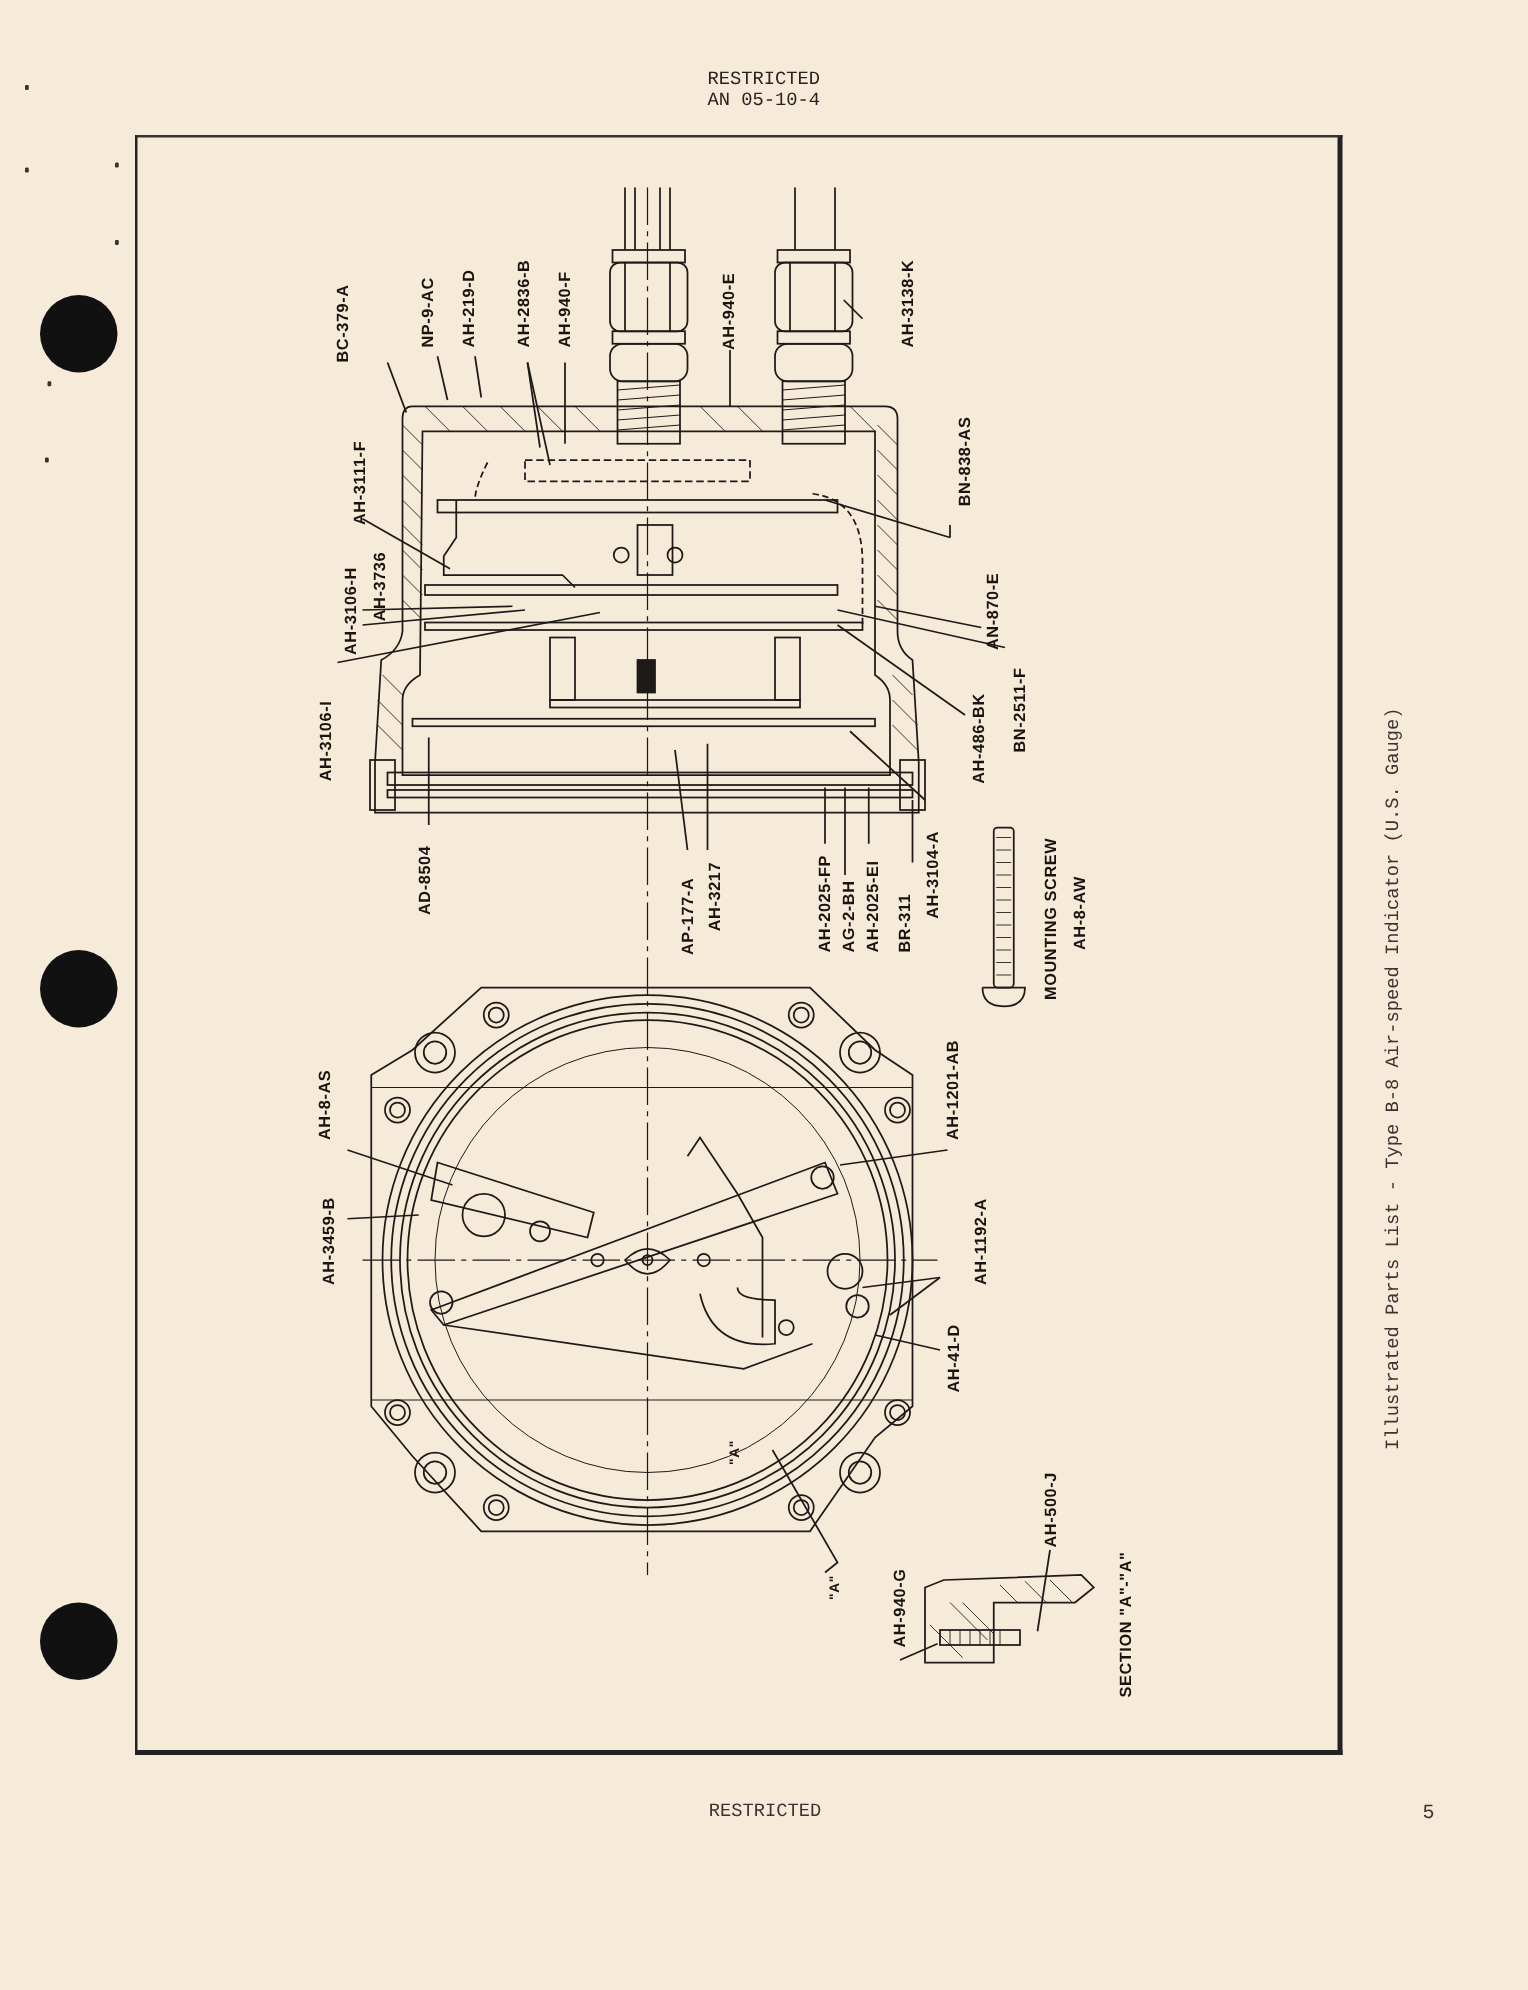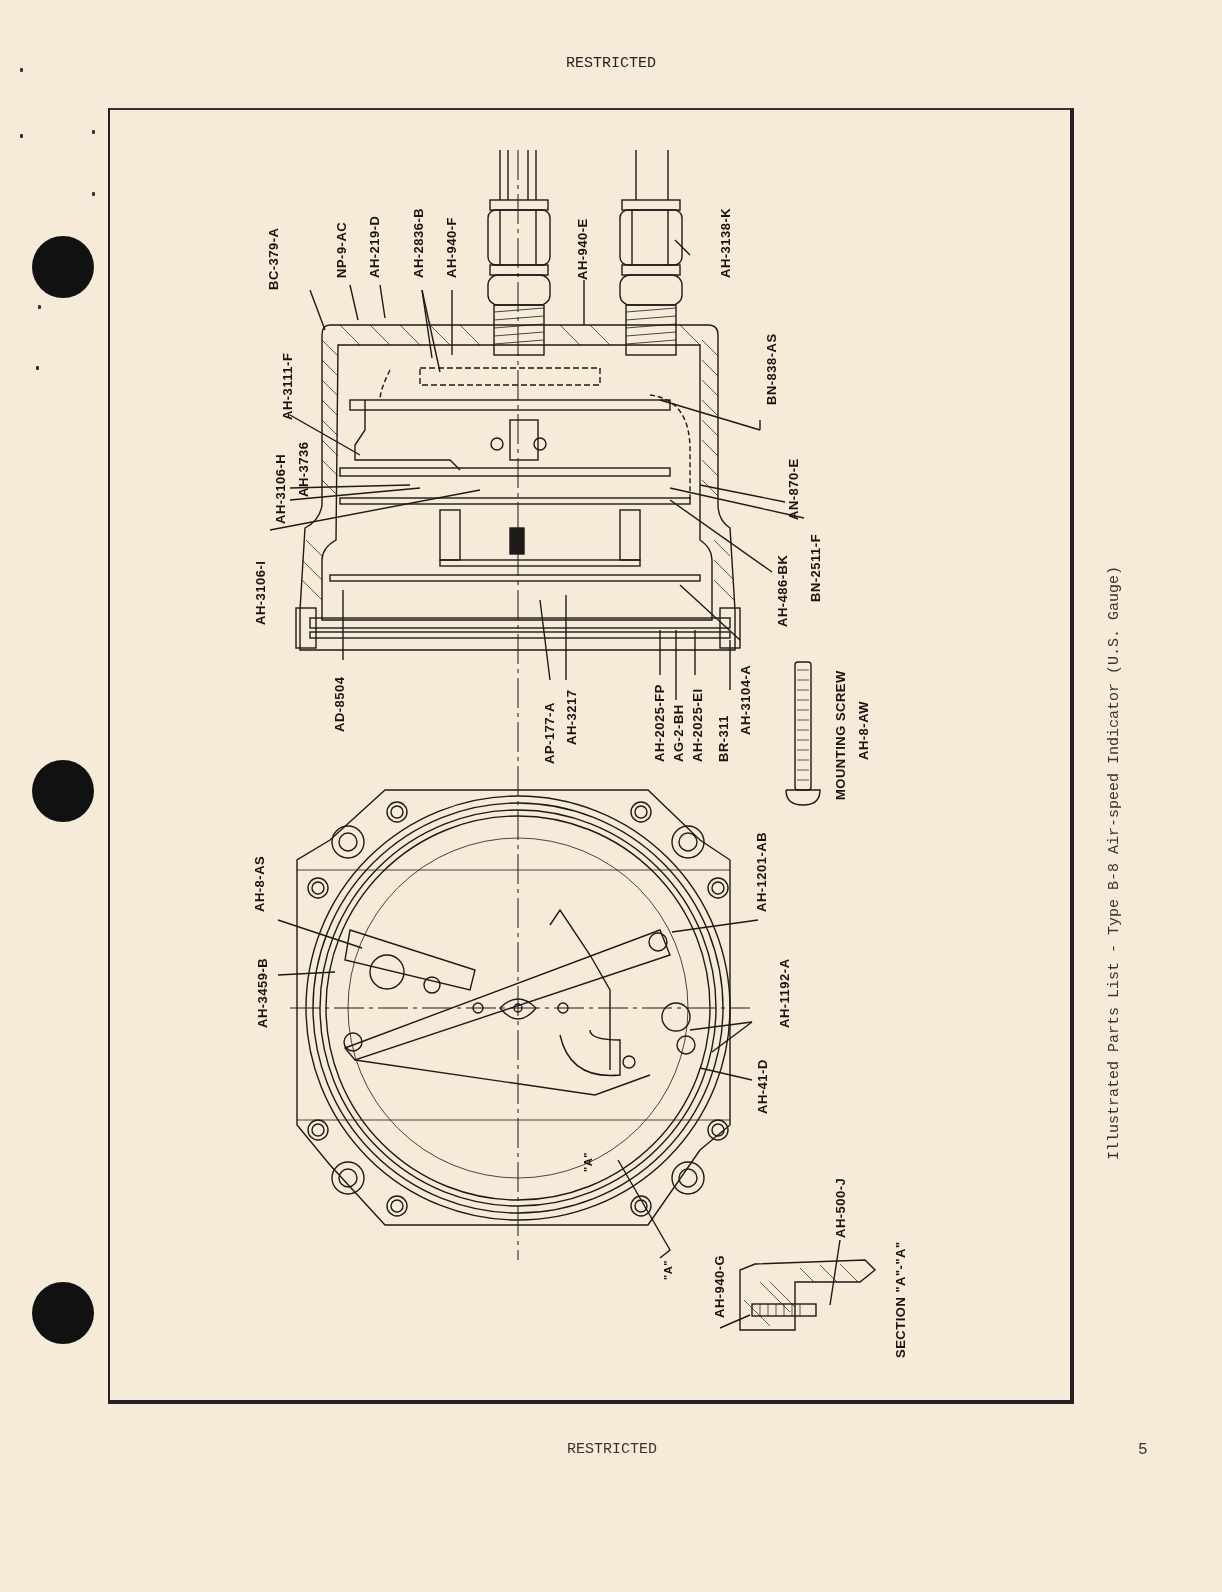--- a/index.html
+++ b/index.html
@@ -50,20 +50,21 @@
       position: absolute; top: 1441px; left: 1138px;
       font-family: "Liberation Mono", monospace; font-size: 16px; color: #3b3330;
     }
     .stray { position: absolute; width: 3px; height: 4px; background: #333; border-radius: 1px; }
   </style>
 </head>
 <body>
 
 <div class="header">
   <div>RESTRICTED</div>
+  <div>AN 05-10-4</div>
 </div>
 
 <div class="punch-hole" style="top:236px;"></div>
 <div class="punch-hole" style="top:760px;"></div>
 <div class="punch-hole" style="top:1282px;"></div>
 <div class="stray" style="left:20px;top:68px;"></div>
 <div class="stray" style="left:20px;top:134px;"></div>
 <div class="stray" style="left:92px;top:130px;"></div>
 <div class="stray" style="left:92px;top:192px;"></div>
 <div class="stray" style="left:38px;top:305px;"></div>

